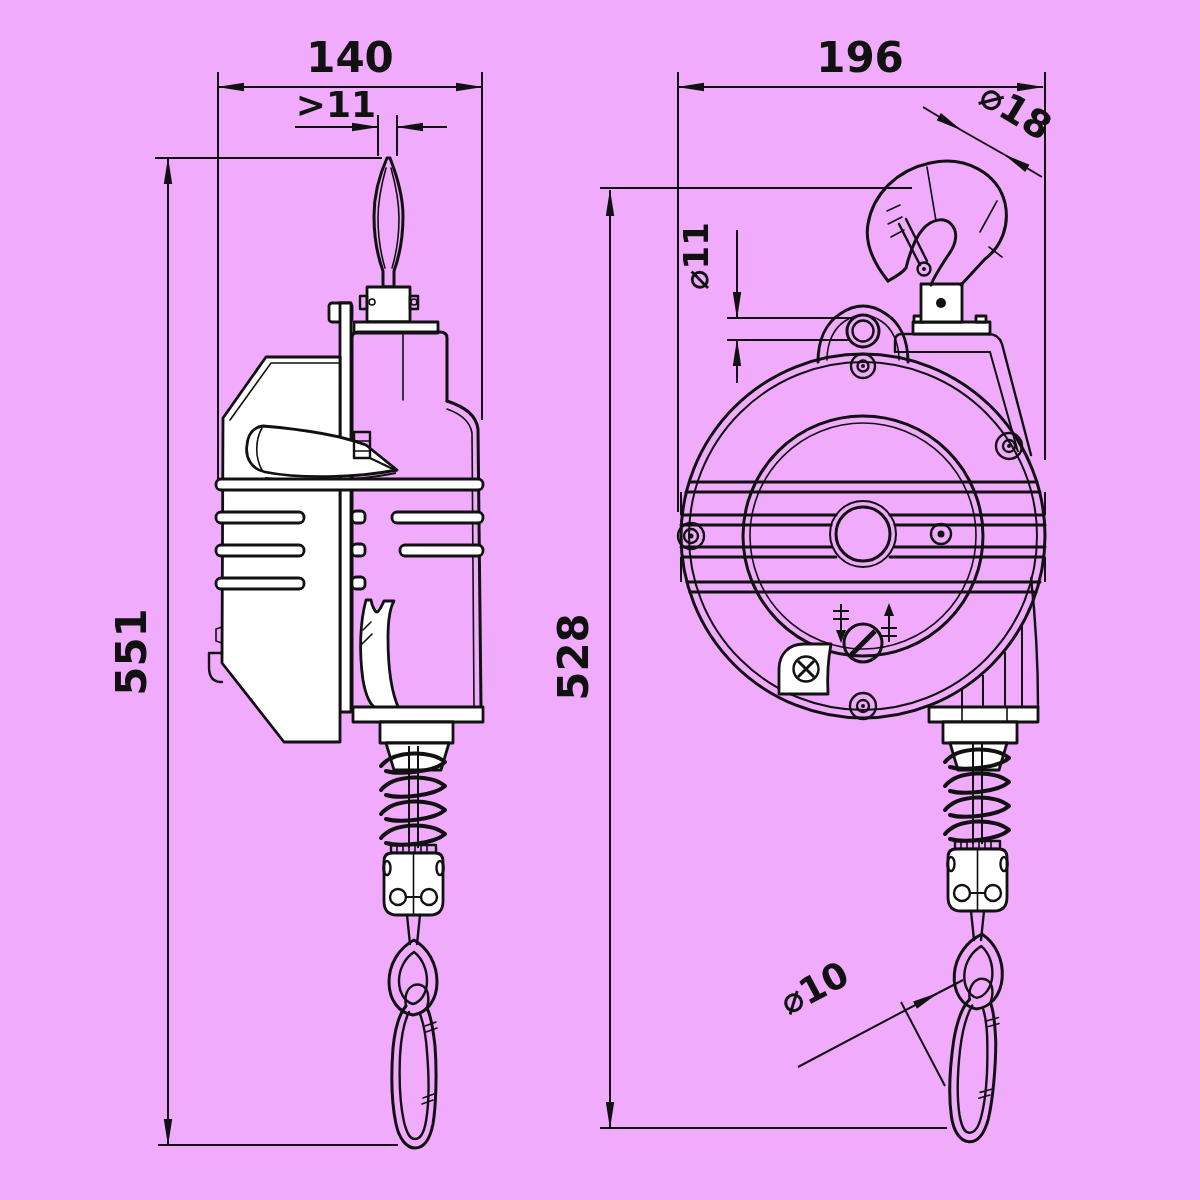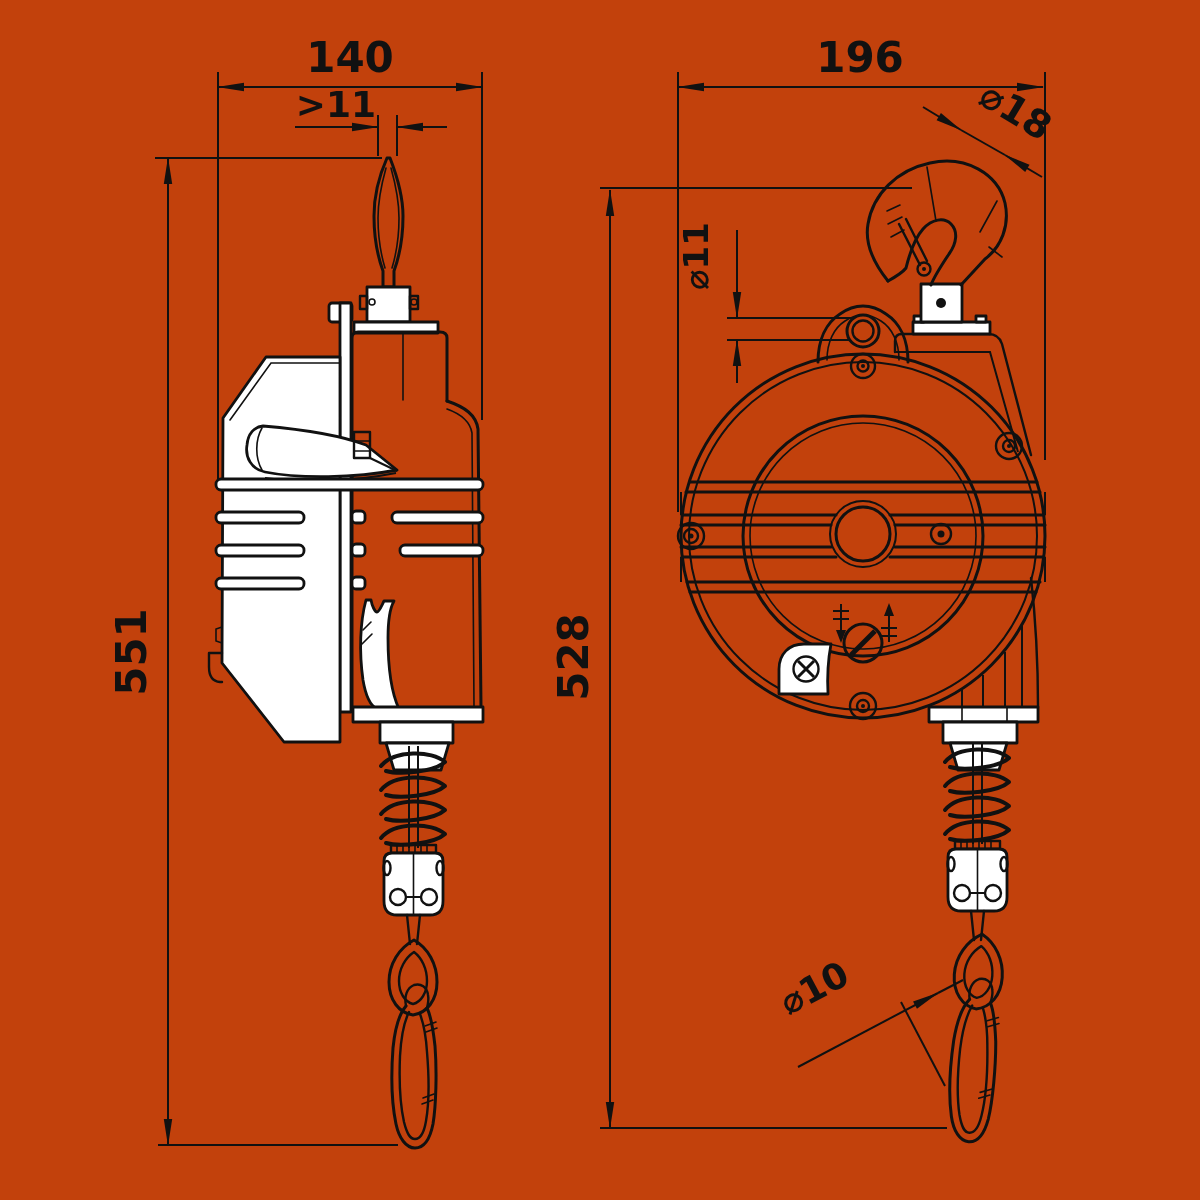--- a/index.html
+++ b/index.html
@@ -1,16 +1,16 @@
 <!DOCTYPE html>
 <html><head>
 <meta charset="utf-8">
 <style>
   html,body{margin:0;padding:0;background:#fff;}
-  .stage{width:1200px;height:1200px;background:#c2410c;position:relative;}
+  .stage{width:1200px;height:1200px;background:#f0abfc;position:relative;}
   svg text{font-family:"DejaVu Sans","Liberation Sans",sans-serif;font-weight:bold;fill:#111;}
   .outl{fill:none;stroke:#111;stroke-width:3;stroke-linecap:round;stroke-linejoin:round;}
   .outl2{fill:none;stroke:#111;stroke-width:2.4;stroke-linecap:round;stroke-linejoin:round;}
   .thin{fill:none;stroke:#111;stroke-width:1.6;stroke-linecap:round;}
   .dim{fill:none;stroke:#111;stroke-width:2;stroke-linecap:butt;}
   .wfill{fill:#fff;stroke:#111;stroke-width:2.8;stroke-linejoin:round;}
   .coil{fill:none;stroke:#111;stroke-width:4;stroke-linecap:round;}
 </style>
 </head>
 <body>

